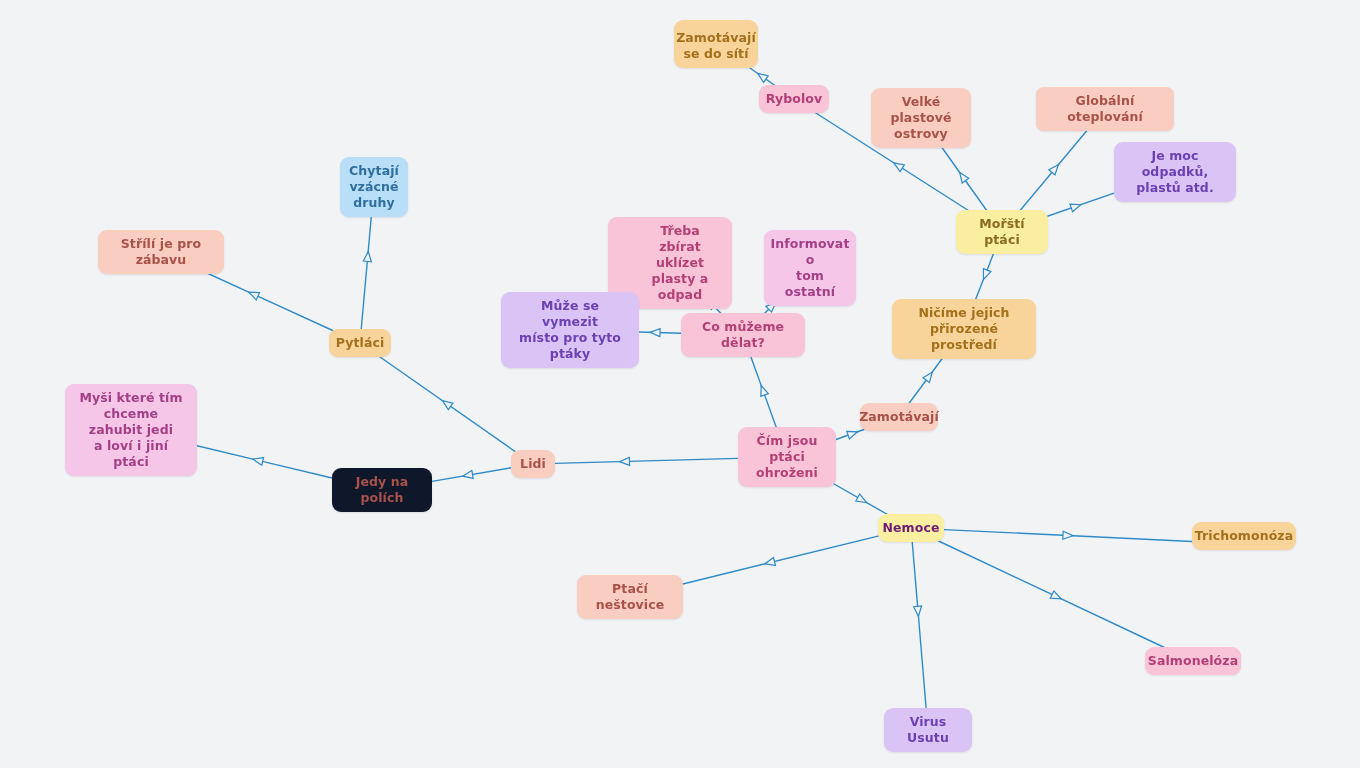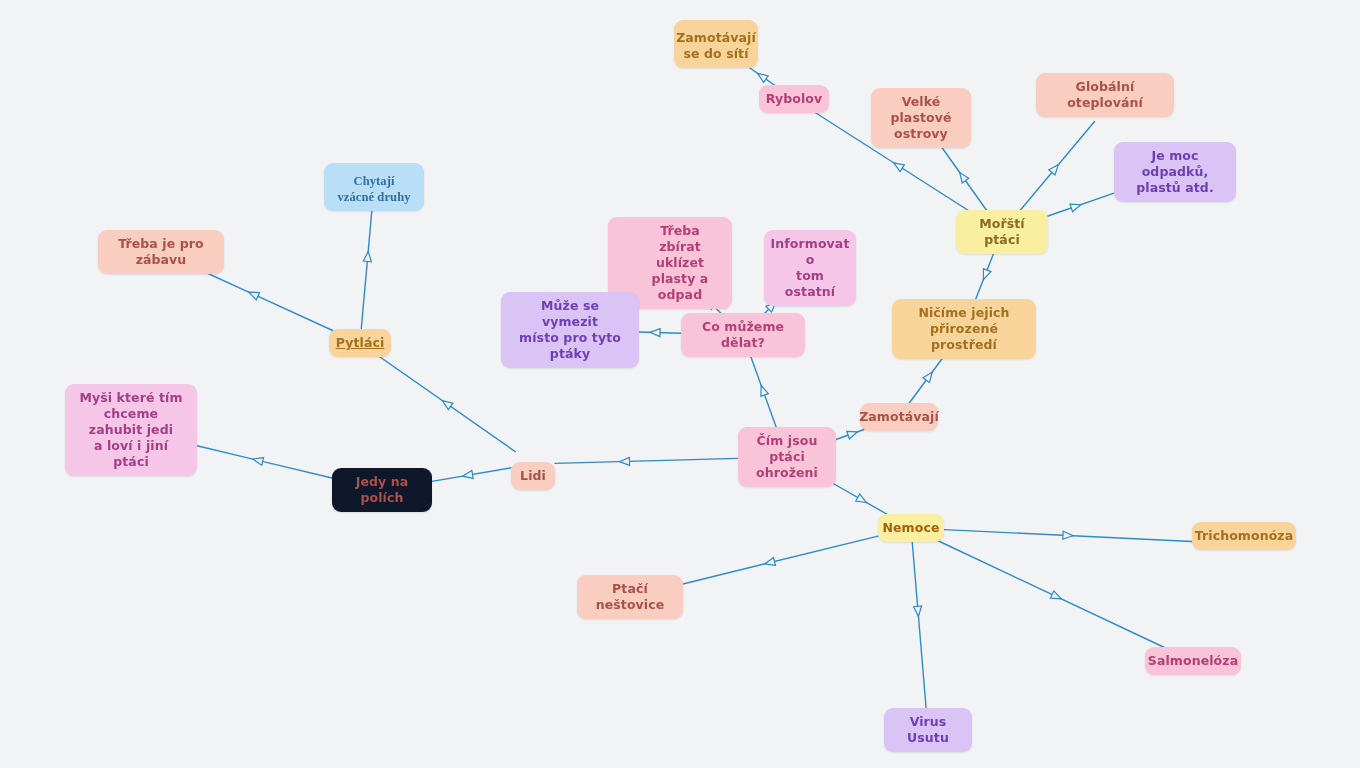--- a/index.html
+++ b/index.html
@@ -143,44 +143,44 @@
         <line x1="912.1" y1="540.5" x2="926.9" y2="717.5" stroke="#2e8bc9" stroke-width="1.4" stroke-linecap="round"></line>
         <polygon points="-5,-4 5,0 -5,4" fill="#f2f3f5" stroke="#2e8bc9" stroke-width="1.2" stroke-linejoin="miter" transform="translate(918.0,611.3) rotate(85.2)"></polygon>
       </g>
     </svg>
   <div id="node-layer">
       <div class="node" style="left: 716px; top: 44px; width: 84px; min-height: 48px; background: rgb(249, 212, 154); color: rgb(163, 112, 28);"><span>Zamotávají
 se do sítí</span></div>
       <div class="node" style="left: 794px; top: 99px; width: 70px; min-height: 25px; background: rgb(249, 195, 216); color: rgb(179, 63, 118);"><span>Rybolov</span></div>
       <div class="node" style="left: 921px; top: 118px; width: 100px; min-height: 47px; background: rgb(249, 205, 191); color: rgb(168, 82, 74);"><span>Velké plastové
 ostrovy</span></div>
-      <div class="node" style="left: 1105px; top: 95px; width: 138px; min-height: 25px; background: rgb(249, 205, 191); color: rgb(168, 82, 74);"><span>Globální oteplování</span></div>
+      <div class="node" style="left: 1105px; top: 109px; width: 138px; min-height: 25px; background: rgb(249, 205, 191); color: rgb(168, 82, 74); border-radius: 8px;"><span>Globální oteplování</span></div>
       <div class="node" style="left: 1175px; top: 172px; width: 122px; min-height: 48px; background: rgb(217, 196, 245); color: rgb(110, 63, 179);"><span>Je moc odpadků,
 plastů atd.</span></div>
       <div class="node" style="left: 1002px; top: 232px; width: 92px; min-height: 25px; background: rgb(250, 238, 160); color: rgb(138, 107, 31);"><span>Mořští ptáci</span></div>
       <div class="node" style="left: 964px; top: 329px; width: 144px; min-height: 48px; background: rgb(249, 212, 154); color: rgb(163, 112, 28);"><span>Ničíme jejich
 přirozené prostředí</span></div>
       <div class="node" style="left: 899px; top: 417px; width: 78px; min-height: 25px; background: rgb(249, 205, 191); color: rgb(168, 82, 74);"><span>Zamotávají</span></div>
-      <div class="node" style="left: 374px; top: 187px; width: 100px; min-height: 48px; background: rgb(184, 222, 248); color: rgb(47, 111, 158); font-family: Liberation Serif, serif;"><span>Chytají
+      <div class="node" style="left: 374px; top: 187px; width: 68px; min-height: 48px; background: rgb(184, 222, 248); color: rgb(47, 111, 158);"><span>Chytají
 vzácné druhy</span></div>
-      <div class="node" style="left: 161px; top: 252px; width: 126px; min-height: 25px; background: rgb(249, 205, 191); color: rgb(168, 82, 74);"><span>Třeba je pro zábavu</span></div>
-      <div class="node" style="left: 360px; top: 343px; width: 62px; min-height: 25px; background: rgb(249, 212, 154); color: rgb(163, 112, 28); text-decoration: underline;"><span>Pytláci</span></div>
+      <div class="node" style="left: 161px; top: 252px; width: 126px; min-height: 25px; background: rgb(249, 205, 191); color: rgb(168, 82, 74);"><span>Střílí je pro zábavu</span></div>
+      <div class="node" style="left: 360px; top: 343px; width: 62px; min-height: 25px; background: rgb(249, 212, 154); color: rgb(163, 112, 28);"><span>Pytláci</span></div>
       <div class="node" style="left: 131px; top: 430px; width: 132px; min-height: 67px; background: rgb(245, 198, 232); color: rgb(163, 63, 134);"><span>Myši které tím
 chceme zahubit jedi
 a loví i jiní ptáci</span></div>
       <div class="node" style="left: 382px; top: 490px; width: 100px; min-height: 25px; background: #0f172a; color: rgb(168, 82, 74);"><span>Jedy na polích</span></div>
-      <div class="node" style="left: 533px; top: 464px; width: 44px; min-height: 25px; background: rgb(249, 205, 191); color: rgb(168, 82, 74); margin-top: 12px;"><span>Lidi</span></div>
+      <div class="node" style="left: 533px; top: 464px; width: 44px; min-height: 25px; background: rgb(249, 205, 191); color: rgb(168, 82, 74);"><span>Lidi</span></div>
       <div class="node" style="left: 670px; top: 263px; width: 124px; min-height: 48px; background: rgb(249, 195, 216); color: rgb(179, 63, 118); padding-left: 31px;"><span>Třeba zbírat uklízet
 plasty a odpad</span></div>
       <div class="node" style="left: 810px; top: 268px; width: 92px; min-height: 48px; background: rgb(245, 198, 232); color: rgb(163, 63, 134);"><span>Informovat o
 tom ostatní</span></div>
       <div class="node" style="left: 570px; top: 330px; width: 138px; min-height: 48px; background: rgb(217, 196, 245); color: rgb(110, 63, 179);"><span>Může se vymezit
 místo pro tyto ptáky</span></div>
       <div class="node" style="left: 743px; top: 335px; width: 124px; min-height: 25px; background: rgb(249, 195, 216); color: rgb(179, 63, 118);"><span>Co můžeme dělat?</span></div>
       <div class="node" style="left: 787px; top: 457px; width: 98px; min-height: 48px; background: rgb(249, 195, 216); color: rgb(179, 63, 118);"><span>Čím jsou ptáci
 ohroženi</span></div>
-      <div class="node" style="left: 911px; top: 528px; width: 66px; min-height: 25px; background: rgb(250, 238, 160); color: #a16207;"><span>Nemoce</span></div>
+      <div class="node" style="left: 911px; top: 528px; width: 66px; min-height: 25px; background: rgb(250, 238, 160); color: #701a75;"><span>Nemoce</span></div>
       <div class="node" style="left: 1244px; top: 536px; width: 104px; min-height: 25px; background: rgb(249, 212, 154); color: rgb(163, 112, 28);"><span>Trichomonóza</span></div>
       <div class="node" style="left: 1193px; top: 661px; width: 96px; min-height: 25px; background: rgb(249, 195, 216); color: rgb(179, 63, 118);"><span>Salmonelóza</span></div>
       <div class="node" style="left: 630px; top: 597px; width: 106px; min-height: 25px; background: rgb(249, 205, 191); color: rgb(168, 82, 74);"><span>Ptačí neštovice</span></div>
       <div class="node" style="left: 928px; top: 730px; width: 88px; min-height: 25px; background: rgb(217, 196, 245); color: rgb(110, 63, 179);"><span>Virus Usutu</span></div>
     </div>
 </div>
 
 </body></html>

